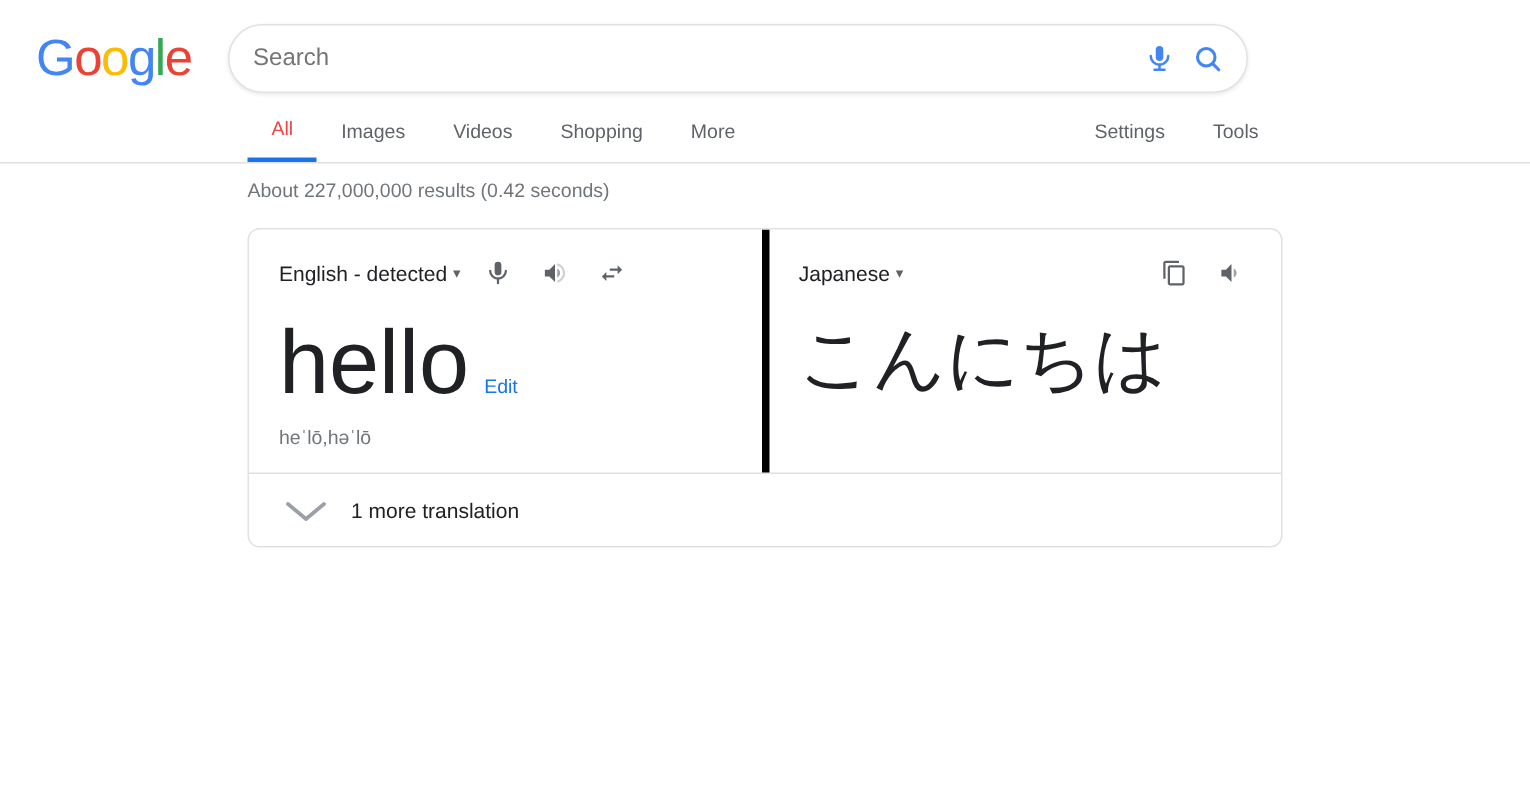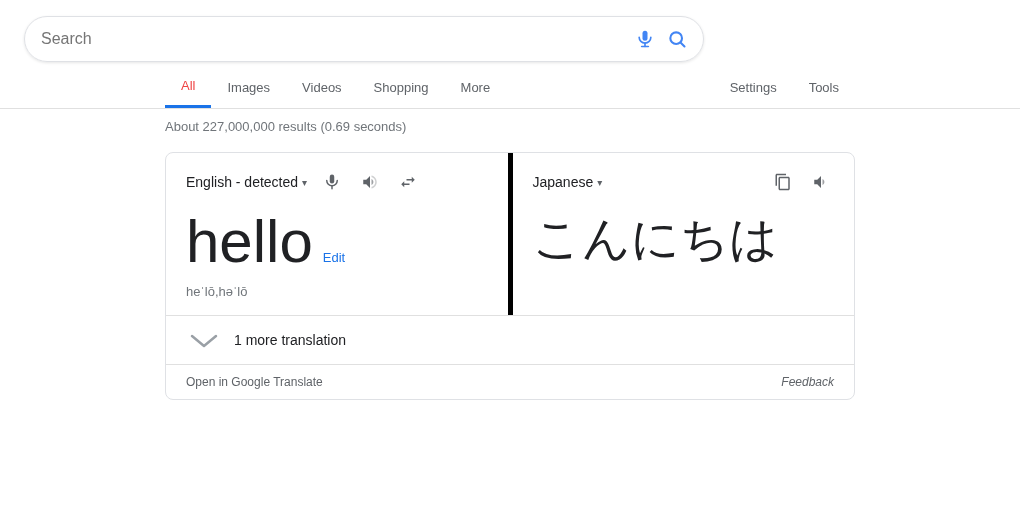--- a/index.html
+++ b/index.html
@@ -249,20 +249,25 @@
       font-style: italic;
     }
 
     
     svg { display: inline-block; }
   </style>
 </head>
 <body>
 
 <div class="header">
+  <div class="logo">
+    <span class="logo-text">
+      <span class="logo-G">G</span><span class="logo-o1">o</span><span class="logo-o2">o</span><span class="logo-g">g</span><span class="logo-l">l</span><span class="logo-e">e</span>
+    </span>
+  </div>
   <div class="search-bar">
     <input class="search-input" type="text" placeholder="Search" style="">
     <div class="search-icons">
       <span class="mic-icon">
         <svg width="20" height="20" viewBox="0 0 24 24" fill="none">
           <rect x="9" y="2" width="6" height="12" rx="3" fill="#4285F4"></rect>
           <path d="M5 10c0 3.866 3.134 7 7 7s7-3.134 7-7" stroke="#4285F4" stroke-width="2" fill="none" stroke-linecap="round"></path>
           <line x1="12" y1="17" x2="12" y2="21" stroke="#4285F4" stroke-width="2" stroke-linecap="round"></line>
           <line x1="8" y1="21" x2="16" y2="21" stroke="#4285F4" stroke-width="2" stroke-linecap="round"></line>
         </svg>
@@ -282,21 +287,21 @@
   <a class="nav-item">Images</a>
   <a class="nav-item">Videos</a>
   <a class="nav-item">Shopping</a>
   <a class="nav-item">More</a>
   <div class="nav-spacer"></div>
   <a class="nav-item">Settings</a>
   <a class="nav-item">Tools</a>
 </nav>
 
 <div class="results-count">
-  <span>About 227,000,000 results (0.69 seconds)</span>
+  <span>About 227,000,000 results (0.42 seconds)</span>
 </div>
 
 <div class="translation-card">
   <div class="translation-body">
 
     <div class="translation-left">
       <div class="lang-header">
         <div class="lang-selector">
           <span>English - detected</span>
           <span class="chevron">▾</span>
@@ -353,17 +358,13 @@
 
   <div class="more-translations">
     <span class="chevron-down-icon">
       <svg width="36" height="24" viewBox="0 0 36 24" fill="none">
         <path d="M6 8 L18 18 L30 8" stroke="#9aa0a6" stroke-width="2.5" fill="none" stroke-linecap="round" stroke-linejoin="round"></path>
       </svg>
     </span>
     <span class="more-text">1 more translation</span>
   </div>
 
-  <div class="card-footer">
-    <span class="open-translate">Open in Google Translate</span>
-    <span class="feedback-link">Feedback</span>
-  </div>
 </div>
 
 </body></html>

